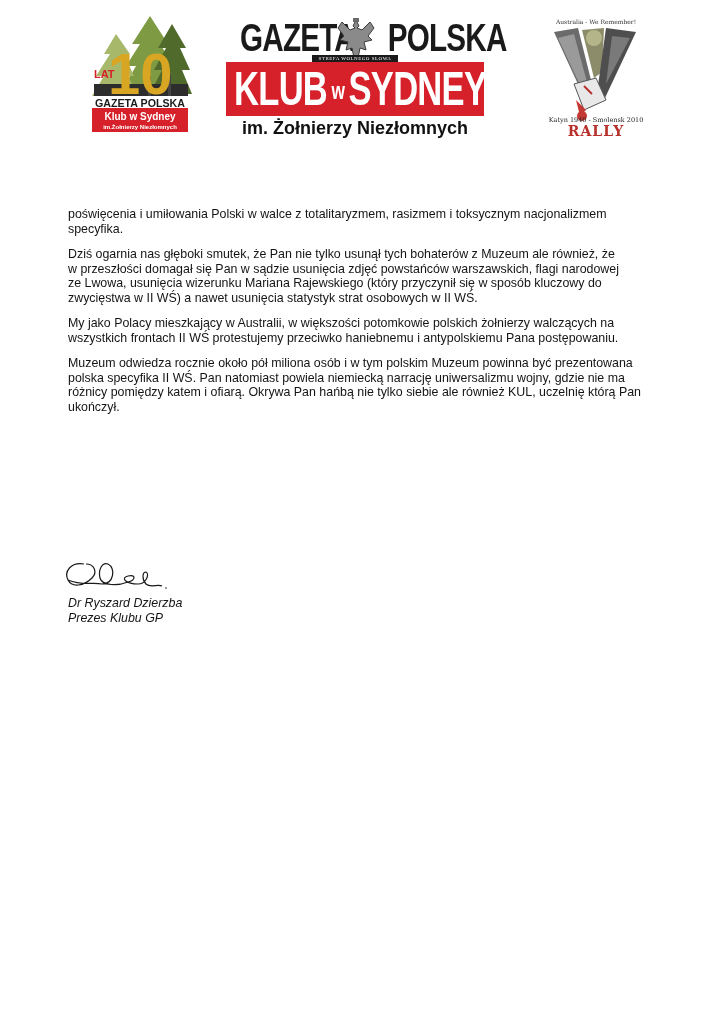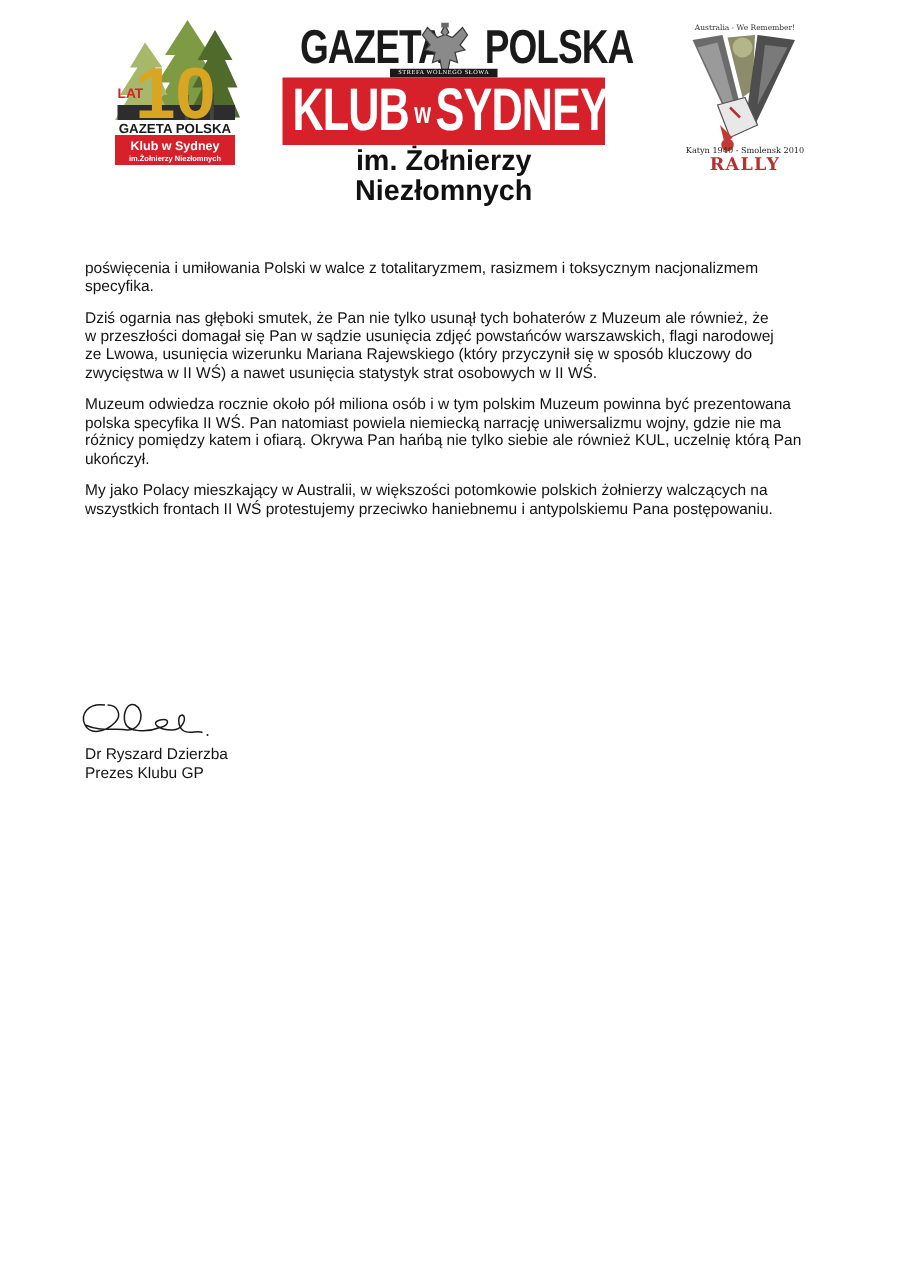--- a/index.html
+++ b/index.html
@@ -19,36 +19,36 @@
     .gp-eagle { position: absolute; left: 110px; top: 0px; width: 40px; height: 42px; }
     .gp-strip { position: absolute; left: 86px; top: 37px; width: 86px; height: 7px; background: #1a1a1a;
                 color: #fff; font-family: "Liberation Serif", serif; font-size: 5px; line-height: 7px;
                 text-align: center; letter-spacing: 0.5px; overflow: hidden; }
     .gp-red { position: absolute; left: 0; top: 44px; width: 258px; height: 54px; background: #d6202a; }
     .gp-red-text { position: absolute; left: 8px; top: 0; height: 54px; line-height: 54px;
                    color: #fff; font-weight: bold; font-size: 48px; white-space: nowrap;
                    transform: scaleX(0.72); transform-origin: left center; letter-spacing: -1px; }
     .gp-red-text .small-w { font-size: 24px; vertical-align: 6px; margin: 0 6px; }
     .gp-sub { position: absolute; left: 0; top: 98px; width: 258px; text-align: center;
-              font-weight: bold; font-size: 23px; line-height: 24px; color: #111; }
+              font-weight: bold; font-size: 18px; line-height: 24px; color: #111; }
 
     .logo-right { position: absolute; left: 508px; top: 14px; width: 100px; height: 124px; margin-left: 36px; }
     .logo-right svg { width: 100px; height: 124px; display: block; }
 
     
     .letter { position: absolute; left: 68px; top: 178px; width: 590px;
               font-size: 12.4px; line-height: 14.5px; color: #141414; }
     .letter p { margin: 0; }
     .date { margin-bottom: 22px !important; }
     .recipient { margin-bottom: 12px !important; }
     .para { margin-bottom: 11px !important; }
 
     .signature { position: absolute; left: 62px; top: 554px; width: 130px; height: 42px; }
     .signature svg { width: 130px; height: 42px; display: block; }
-    .signer { position: absolute; left: 68px; top: 596px; font-size: 12.4px; line-height: 15px; color: #141414; }
+    .signer { position: absolute; left: 68px; top: 596px; font-size: 12.4px; line-height: 15px; color: #141414; font-style: italic; }
     .signer p { margin: 0; }
   </style>
 </head>
 <body>
 
 <div class="logo-left">
   <svg viewBox="0 0 104 118">
 
     <g>
       <path d="M62 2 L44 30 L52 30 L38 52 L48 52 L34 76 L90 76 L76 52 L86 52 L72 30 L80 30 Z" fill="#7e9a43"></path>
@@ -103,22 +103,22 @@
     </g>
     <text x="52" y="108" text-anchor="middle" font-family="DejaVu Serif, serif" font-size="6.5" fill="#222" id="rl-bottom">Katyn 1940 - Smolensk 2010</text>
     <text x="52" y="122" text-anchor="middle" font-family="DejaVu Serif, serif" font-weight="bold" font-size="14" fill="#b8302c" letter-spacing="1" id="rl-rally">RALLY</text>
   </svg>
 </div>
 
 <div class="letter">
   <div id="paragraphs">
       <p class="para"><br><br><span>poświęcenia i umiłowania Polski w walce z totalitaryzmem, rasizmem i toksycznym nacjonalizmem</span><br><span>specyfika.</span></p>
       <p class="para"><span>Dziś ogarnia nas głęboki smutek, że Pan nie tylko usunął tych bohaterów z Muzeum ale również, że</span><br><span>w przeszłości domagał się Pan w sądzie usunięcia zdjęć powstańców warszawskich, flagi narodowej</span><br><span>ze Lwowa, usunięcia wizerunku Mariana Rajewskiego (który przyczynił się w sposób kluczowy do</span><br><span>zwycięstwa w II WŚ) a nawet usunięcia statystyk strat osobowych w II WŚ.</span></p>
+      <p class="para"><span>My jako Polacy mieszkający w Australii, w większości potomkowie polskich żołnierzy walczących na</span><br><span>wszystkich frontach II WŚ protestujemy przeciwko haniebnemu i antypolskiemu Pana postępowaniu.</span></p>
       <p class="para"><span>Muzeum odwiedza rocznie około pół miliona osób i w tym polskim Muzeum powinna być prezentowana</span><br><span>polska specyfika II WŚ. Pan natomiast powiela niemiecką narrację uniwersalizmu wojny, gdzie nie ma</span><br><span>różnicy pomiędzy katem i ofiarą. Okrywa Pan hańbą nie tylko siebie ale również KUL, uczelnię którą Pan</span><br><span>ukończył.</span></p>
-      <p class="para"><span>My jako Polacy mieszkający w Australii, w większości potomkowie polskich żołnierzy walczących na</span><br><span>wszystkich frontach II WŚ protestujemy przeciwko haniebnemu i antypolskiemu Pana postępowaniu.</span></p>
     </div>
 </div>
 
 <div class="signature">
   <svg viewBox="0 0 130 42">
     <path d="M22 10 C8 8 2 18 6 26 C10 34 22 32 30 24 C36 18 32 10 24 10 M6 26 C20 32 30 28 40 30 C52 30 54 14 46 10 C40 8 36 16 38 24 C40 32 56 32 66 28 C74 26 74 20 66 22 C58 24 64 30 76 30 C84 30 88 20 84 18 C80 18 80 26 84 30 C88 34 96 30 100 32" fill="none" stroke="#1a1a1a" stroke-width="1.2"></path>
     <circle cx="104" cy="34" r="0.8" fill="#1a1a1a"></circle>
   </svg>
 </div>
 

